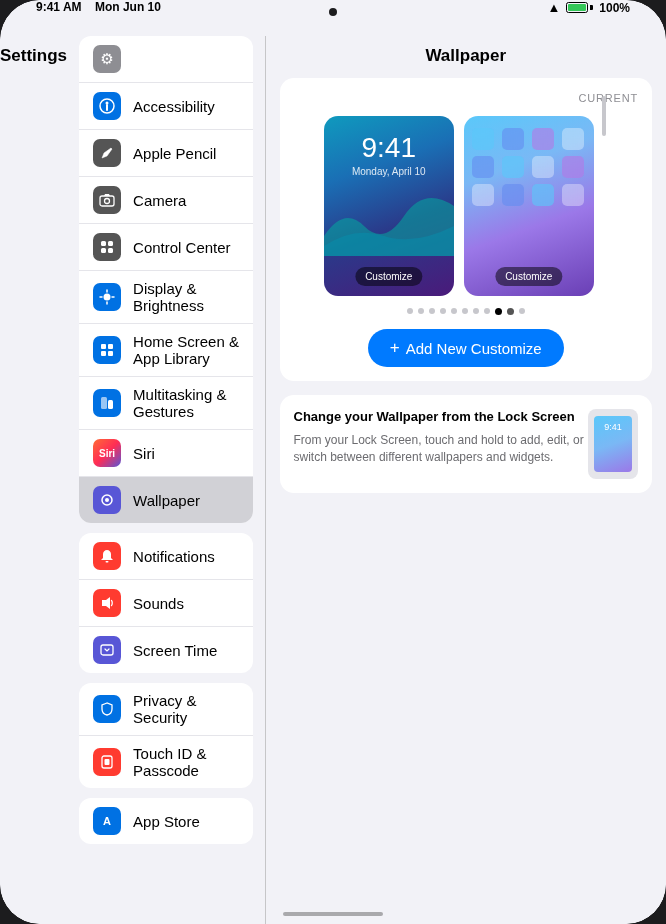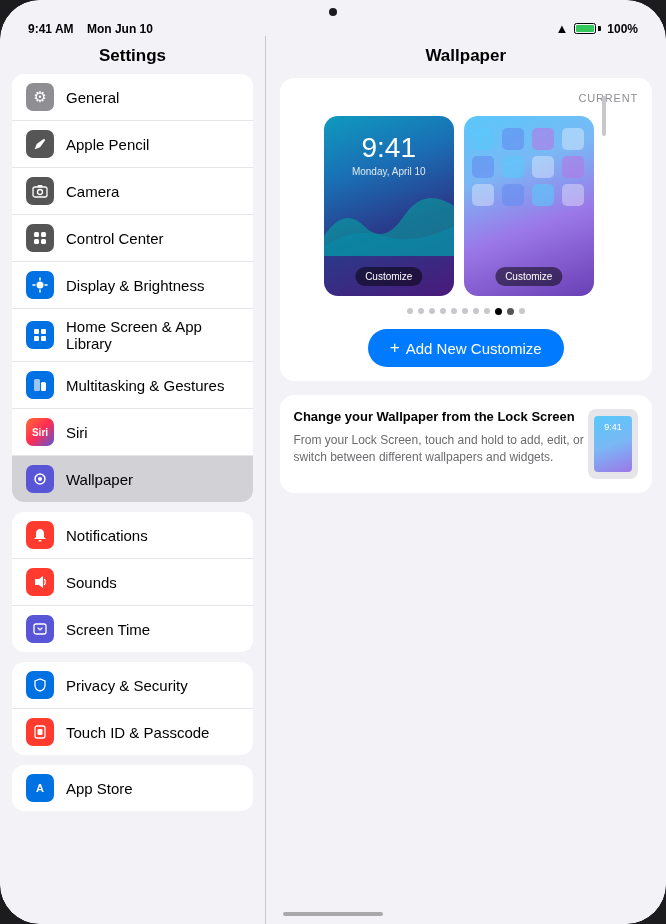--- a/index.html
+++ b/index.html
@@ -23,23 +23,23 @@
       overflow: hidden;
       display: flex;
       flex-direction: column;
     }
 
     
     .status-bar {
       height: 36px;
       background: #f2f2f7;
       display: flex;
-      align-items: flex-end;
+      align-items: flex-start;
       justify-content: space-between;
-      padding: 0 28px;
+      padding: 0 36px;
       flex-shrink: 0;
     }
     .status-bar-left {
       font-size: 12px;
       font-weight: 600;
       color: #000;
     }
     .status-bar-right {
       display: flex;
       align-items: center;
@@ -96,21 +96,21 @@
       display: flex;
       flex: 1;
       overflow: hidden;
     }
 
     
     .sidebar {
       width: 265px;
       background: #f2f2f7;
       display: flex;
-      flex-direction: column;
+      flex-direction: row;
       overflow: hidden;
       flex-shrink: 0;
     }
 
     .sidebar-title {
       font-size: 17px;
       font-weight: 600;
       color: #000;
       text-align: center;
       padding: 10px 0 8px 0;
@@ -421,21 +421,30 @@
 
   <div class="main-layout">
 
     <div class="sidebar">
       <div class="sidebar-title">Settings</div>
       <div class="sidebar-scroll">
 
         <div class="settings-group">
           <div class="settings-item">
             <div class="setting-icon" style="background:#8e8e93;">⚙</div>
-            <span class="settings-item-label">General</span>
+          </div>
+          <div class="settings-item">
+            <div class="setting-icon" style="background:#0071e3;">
+              <svg width="16" height="16" viewBox="0 0 16 16" fill="none">
+                  <circle cx="8" cy="8" r="7" stroke="white" stroke-width="1.5"></circle>
+                  <circle cx="8" cy="5" r="1.5" fill="white"></circle>
+                  <line x1="8" y1="7" x2="8" y2="12" stroke="white" stroke-width="2" stroke-linecap="round"></line>
+                </svg>
+            </div>
+            <span class="settings-item-label">Accessibility</span>
           </div>
           <div class="settings-item">
             <div class="setting-icon" style="background:#555555;">
               <svg width="16" height="16" viewBox="0 0 16 16">
                   <path d="M3 13L5 8L12 3L13 4L8 11Z" fill="white" stroke="white" stroke-width="0.5"></path>
                 </svg>
             </div>
             <span class="settings-item-label">Apple Pencil</span>
           </div>
           <div class="settings-item">

